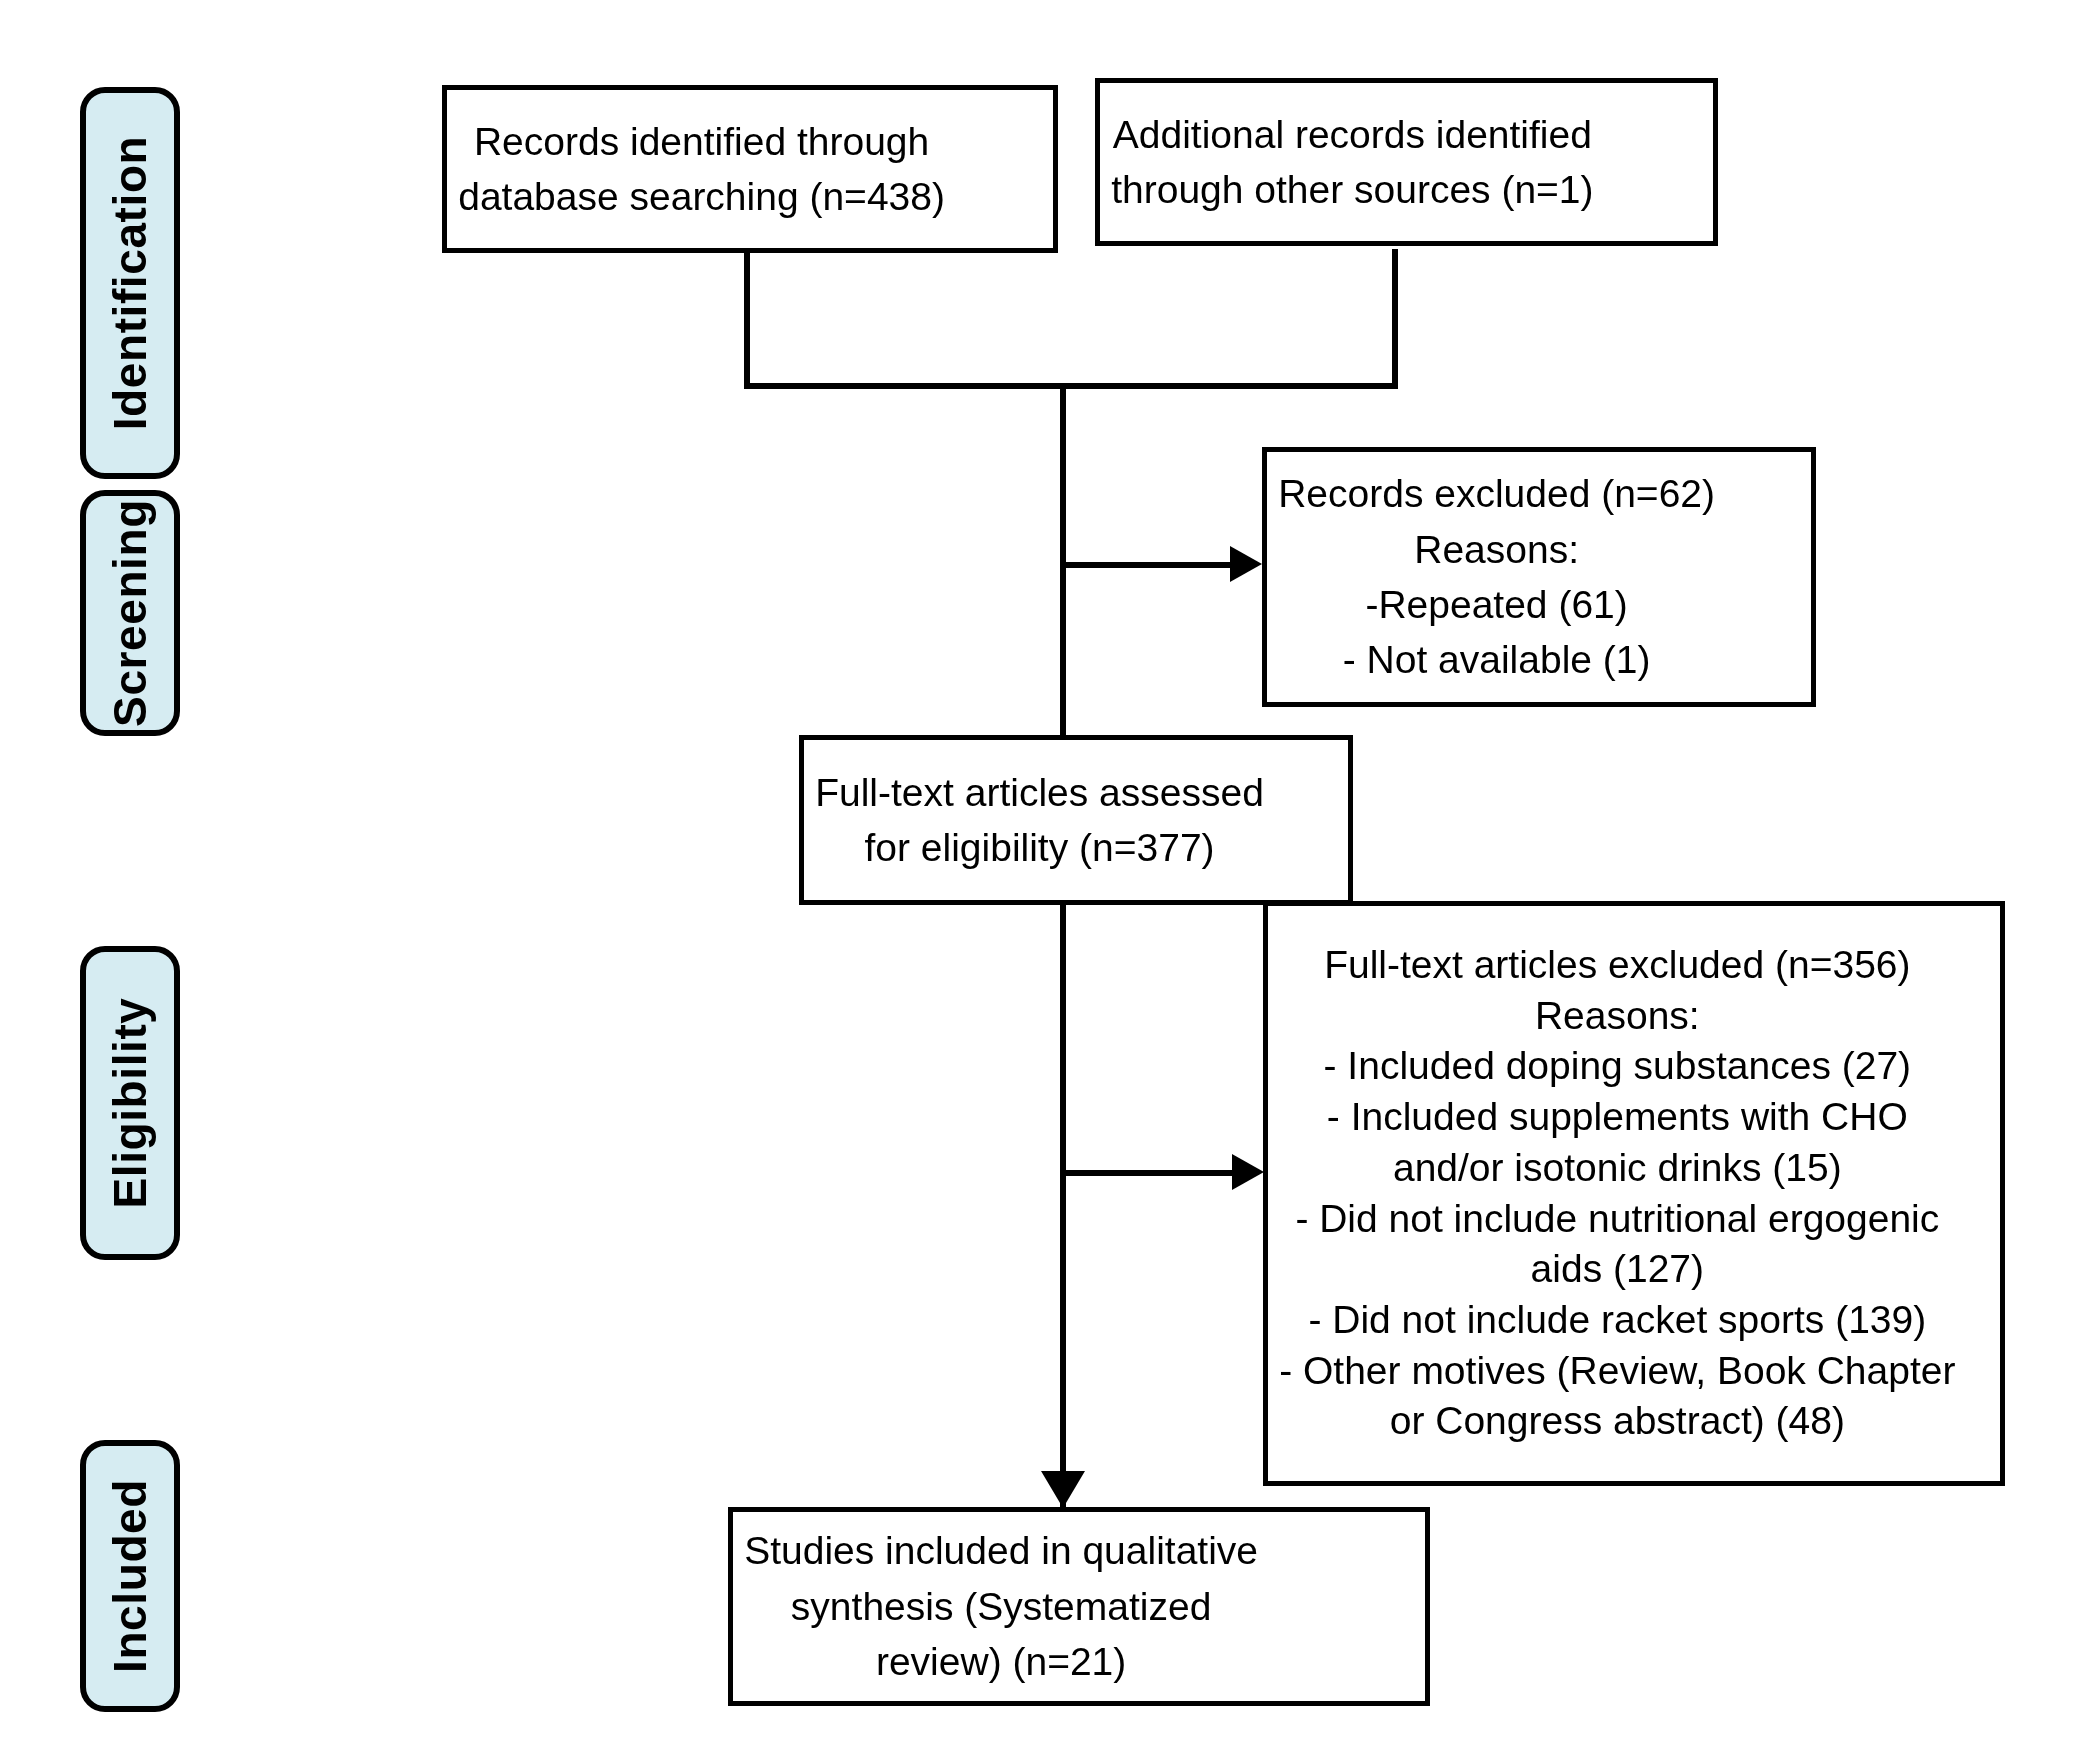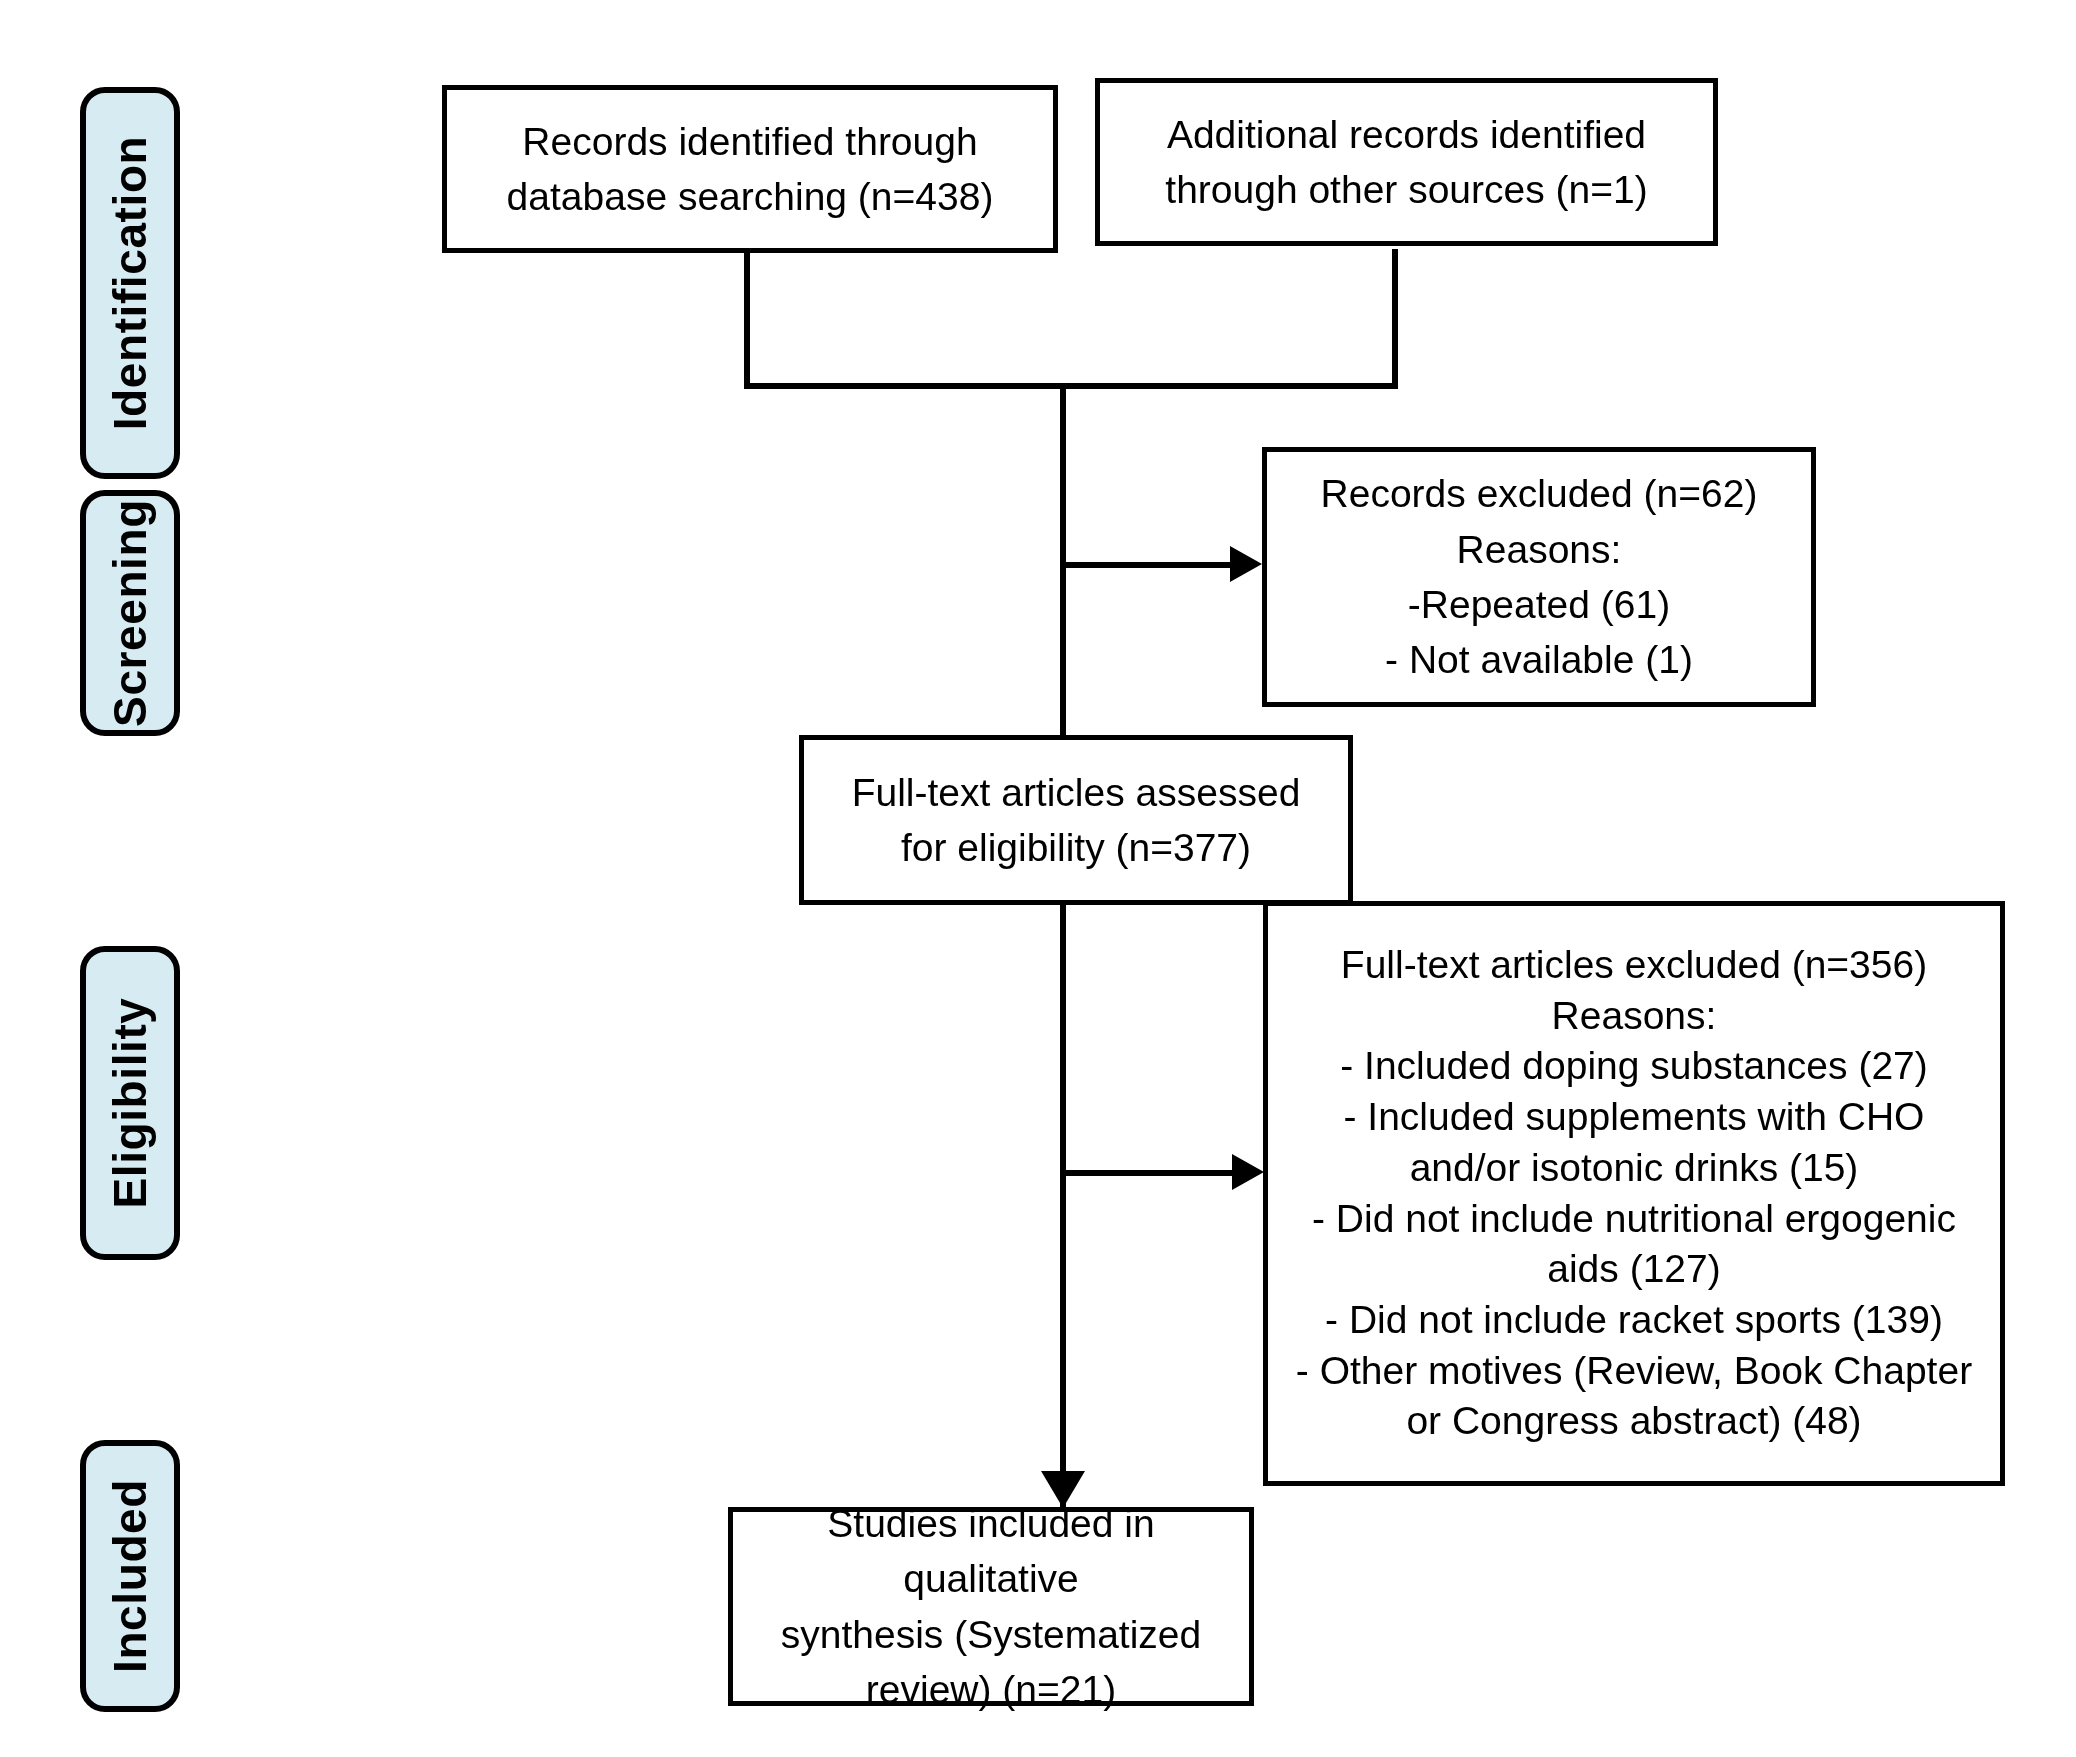--- a/index.html
+++ b/index.html
@@ -41,21 +41,20 @@
   }
 
   
   .flow-box {
     position: absolute;
     box-sizing: border-box;
     background: #ffffff;
     border: 5.6px solid #000000;
     display: flex;
     align-items: center;
-    justify-content: center;
     text-align: center;
   }
   .flow-box .box-text {
     font-size: 39px;
     line-height: 1.42;
     padding: 0 11.2px;
     white-space: pre-line;
   }
   .flow-box.tight .box-text {
     line-height: 1.30;
@@ -156,20 +155,20 @@
  - Included doping substances (27)
  - Included supplements with CHO
 and/or isotonic drinks (15)
  - Did not include nutritional ergogenic
 aids (127)
  - Did not include racket sports (139)
 - Other motives (Review, Book Chapter
 or Congress abstract) (48)</span>
   </div>
 
-  <div class="flow-box" style="left:728px; top:1507px; width:526px; height:199px;">
+  <div class="flow-box" style="left:728px; top:1507px; width:702px; height:199px;">
     <span class="box-text">Studies included in qualitative
 synthesis (Systematized
 review) (n=21)</span>
   </div>
 
 </div>
 
 
 </body></html>

